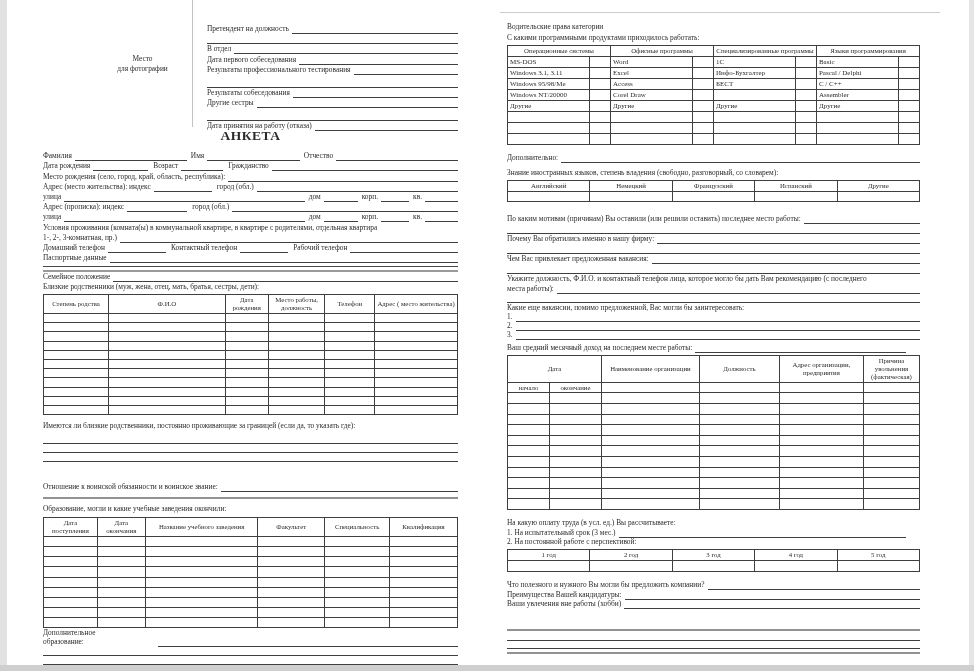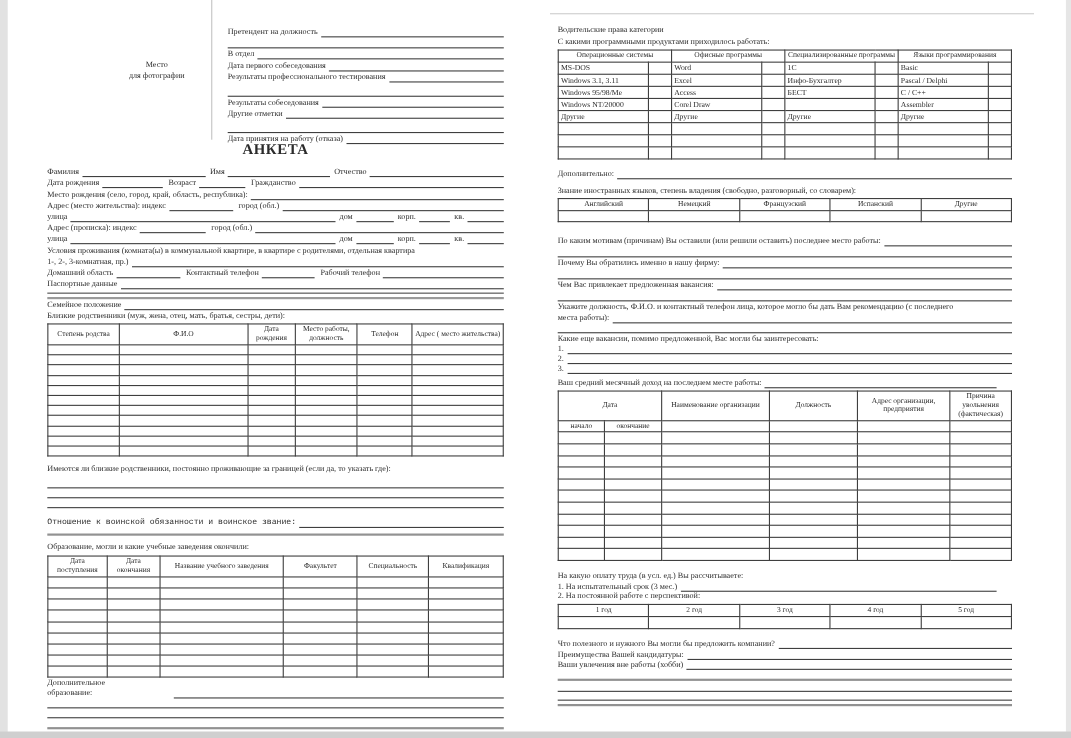--- a/index.html
+++ b/index.html
@@ -32,21 +32,21 @@
   
   .intake-block{position:relative;height:122px;}
   .photo-label{position:absolute;left:52px;top:54px;width:95px;text-align:center;line-height:10px;}
   .photo-vline{position:absolute;left:149px;top:0;height:127px;border-left:1px solid #c2c2c2;}
   .intake-fields{position:absolute;left:164px;right:0;top:24px;}
   .intake-fields .r{height:9.7px;align-items:flex-end;}
   .title{font-size:13.5px;font-weight:700;letter-spacing:0.5px;text-align:center;margin:6px 0 0 0;line-height:15px;}
 
   .pr .r{height:10.2px;}
   .mt2{margin-top:2px;} .mt3{margin-top:3px;} .mt5{margin-top:5px;} .mt6{margin-top:6px;}
-  .mt8{margin-top:8px;} .mt9{margin-top:9px;} .mt10{margin-top:8px;font-family:Liberation Mono, monospace;} .mt12{margin-top:12px;}
+  .mt8{margin-top:8px;} .mt9{margin-top:9px;} .mt10{margin-top:20px;} .mt12{margin-top:12px;}
   .h9{height:9px;} .h12{height:12px;} .h8{height:8px;} .h7{height:7px;}
 
   .two-line{line-height:9.5px;}
 </style>
 </head>
 <body>
 
 <div id="scan">
   <div class="edge-left"></div>
   <div class="edge-right"></div>
@@ -78,21 +78,21 @@
         <div class="r">
             <span class="l">Результаты профессионального тестирования</span>
             <span class="f"></span>
           </div>
         <div class="hr h12"></div>
         <div class="r">
             <span class="l">Результаты собеседования</span>
             <span class="f"></span>
           </div>
         <div class="r">
-            <span class="l">Другие отметки</span>
+            <span class="l">Другие сестры</span>
             <span class="f"></span>
           </div>
         <div class="hr h12"></div>
         <div class="r">
             <span class="l">Дата принятия на работу (отказа)</span>
             <span class="f"></span>
           </div>
       </div>
     </div>
 
@@ -152,21 +152,21 @@
           <span class="fx" style="width:33px"></span>
       </div>
       <div class="r">
           <span class="l">Условия проживания (комната(ы) в коммунальной квартире, в квартире с родителями, отдельная квартира</span>
         </div>
       <div class="r">
           <span class="l">1-, 2-, 3-комнатная, пр.)</span>
           <span class="f"></span>
         </div>
       <div class="r">
-        <span class="l">Домашний область</span>
+        <span class="l">Домашний телефон</span>
           <span class="fx" style="width:58px"></span>
         <span class="l" style="margin-left:5px">Контактный телефон</span>
           <span class="fx" style="width:48px"></span>
         <span class="l" style="margin-left:5px">Рабочий телефон</span>
           <span class="f"></span>
       </div>
       <div class="r">
           <span class="l">Паспортные данные</span>
           <span class="f"></span>
         </div>

